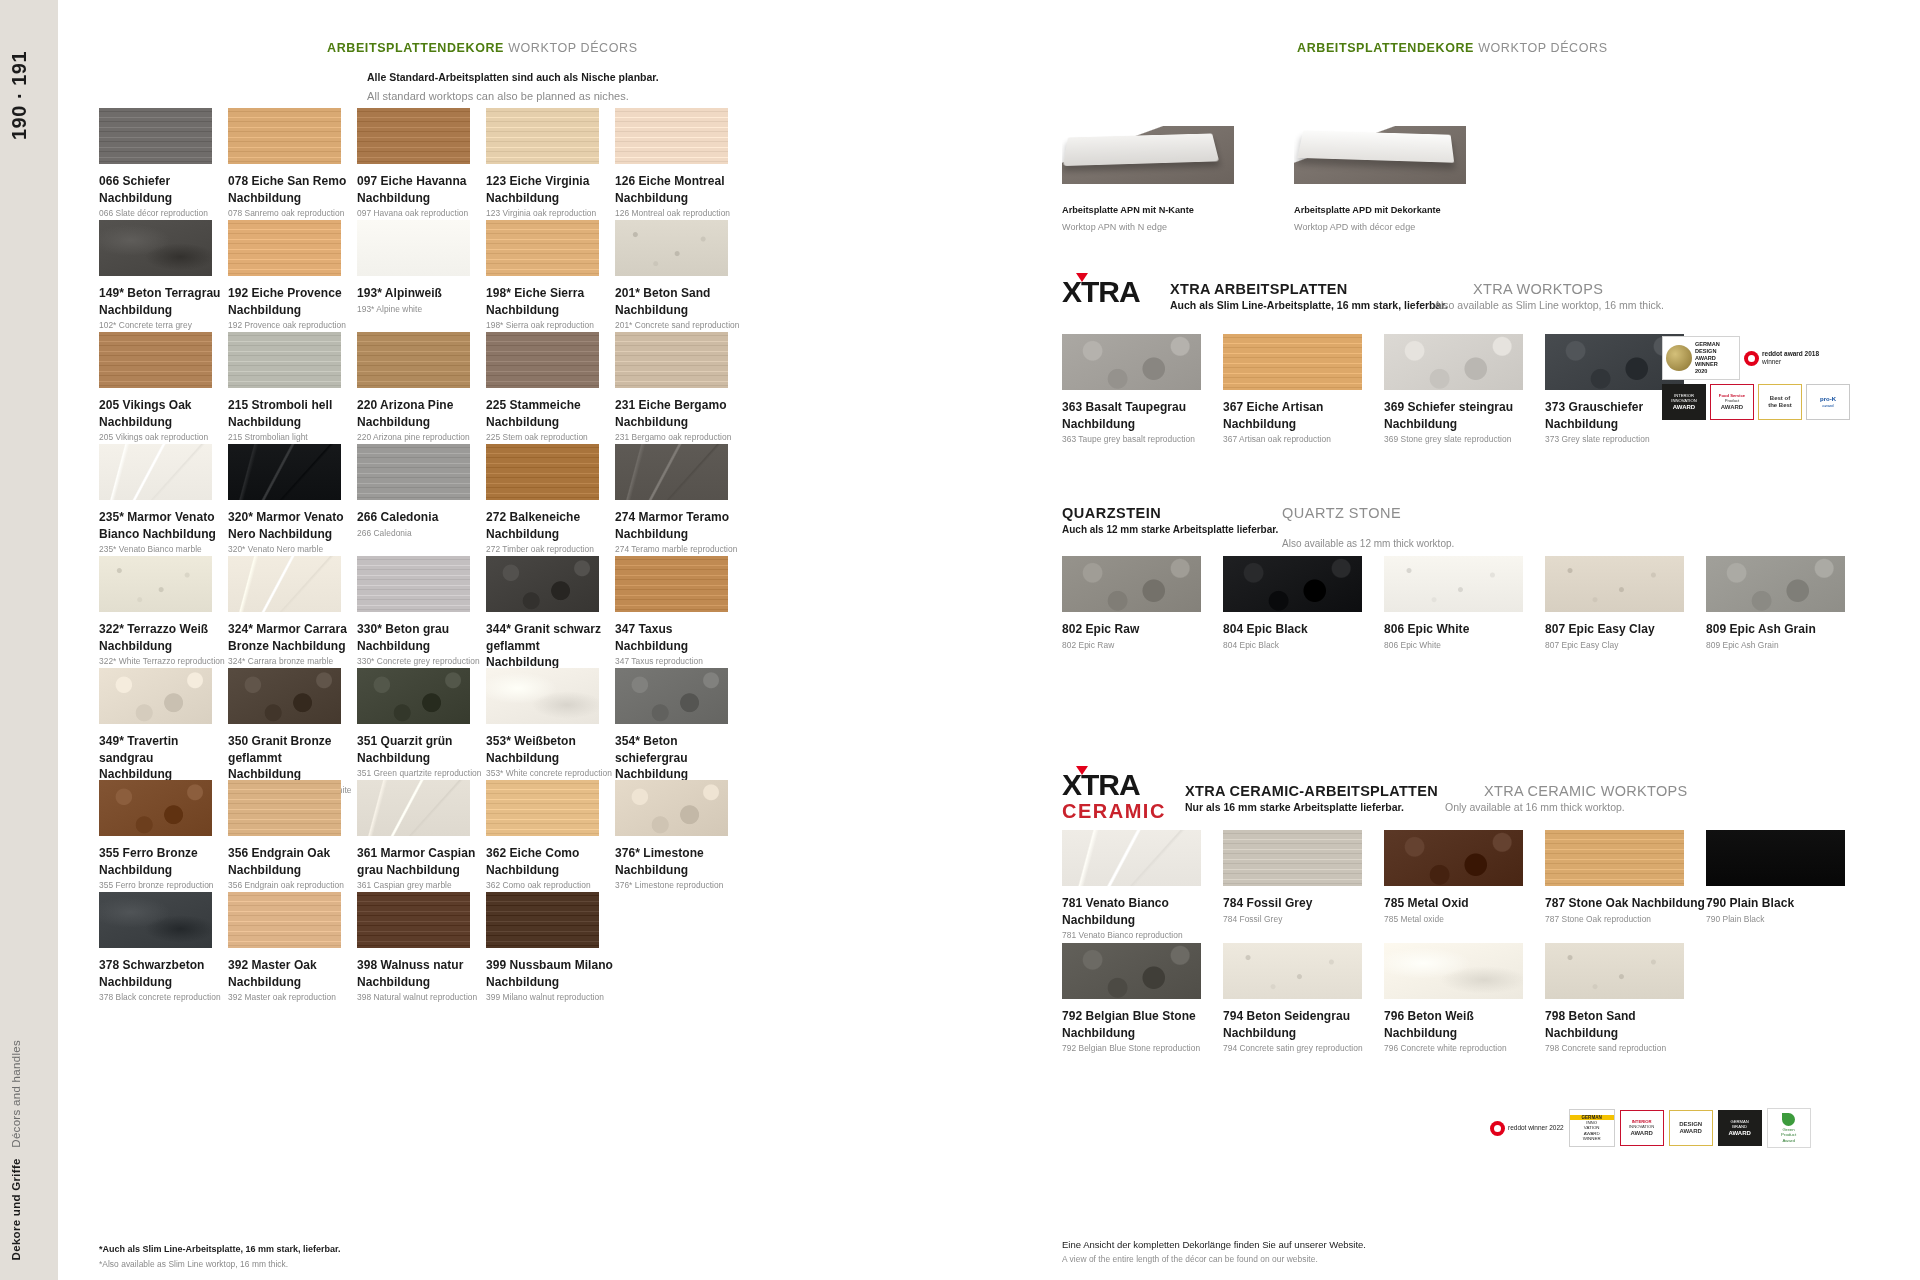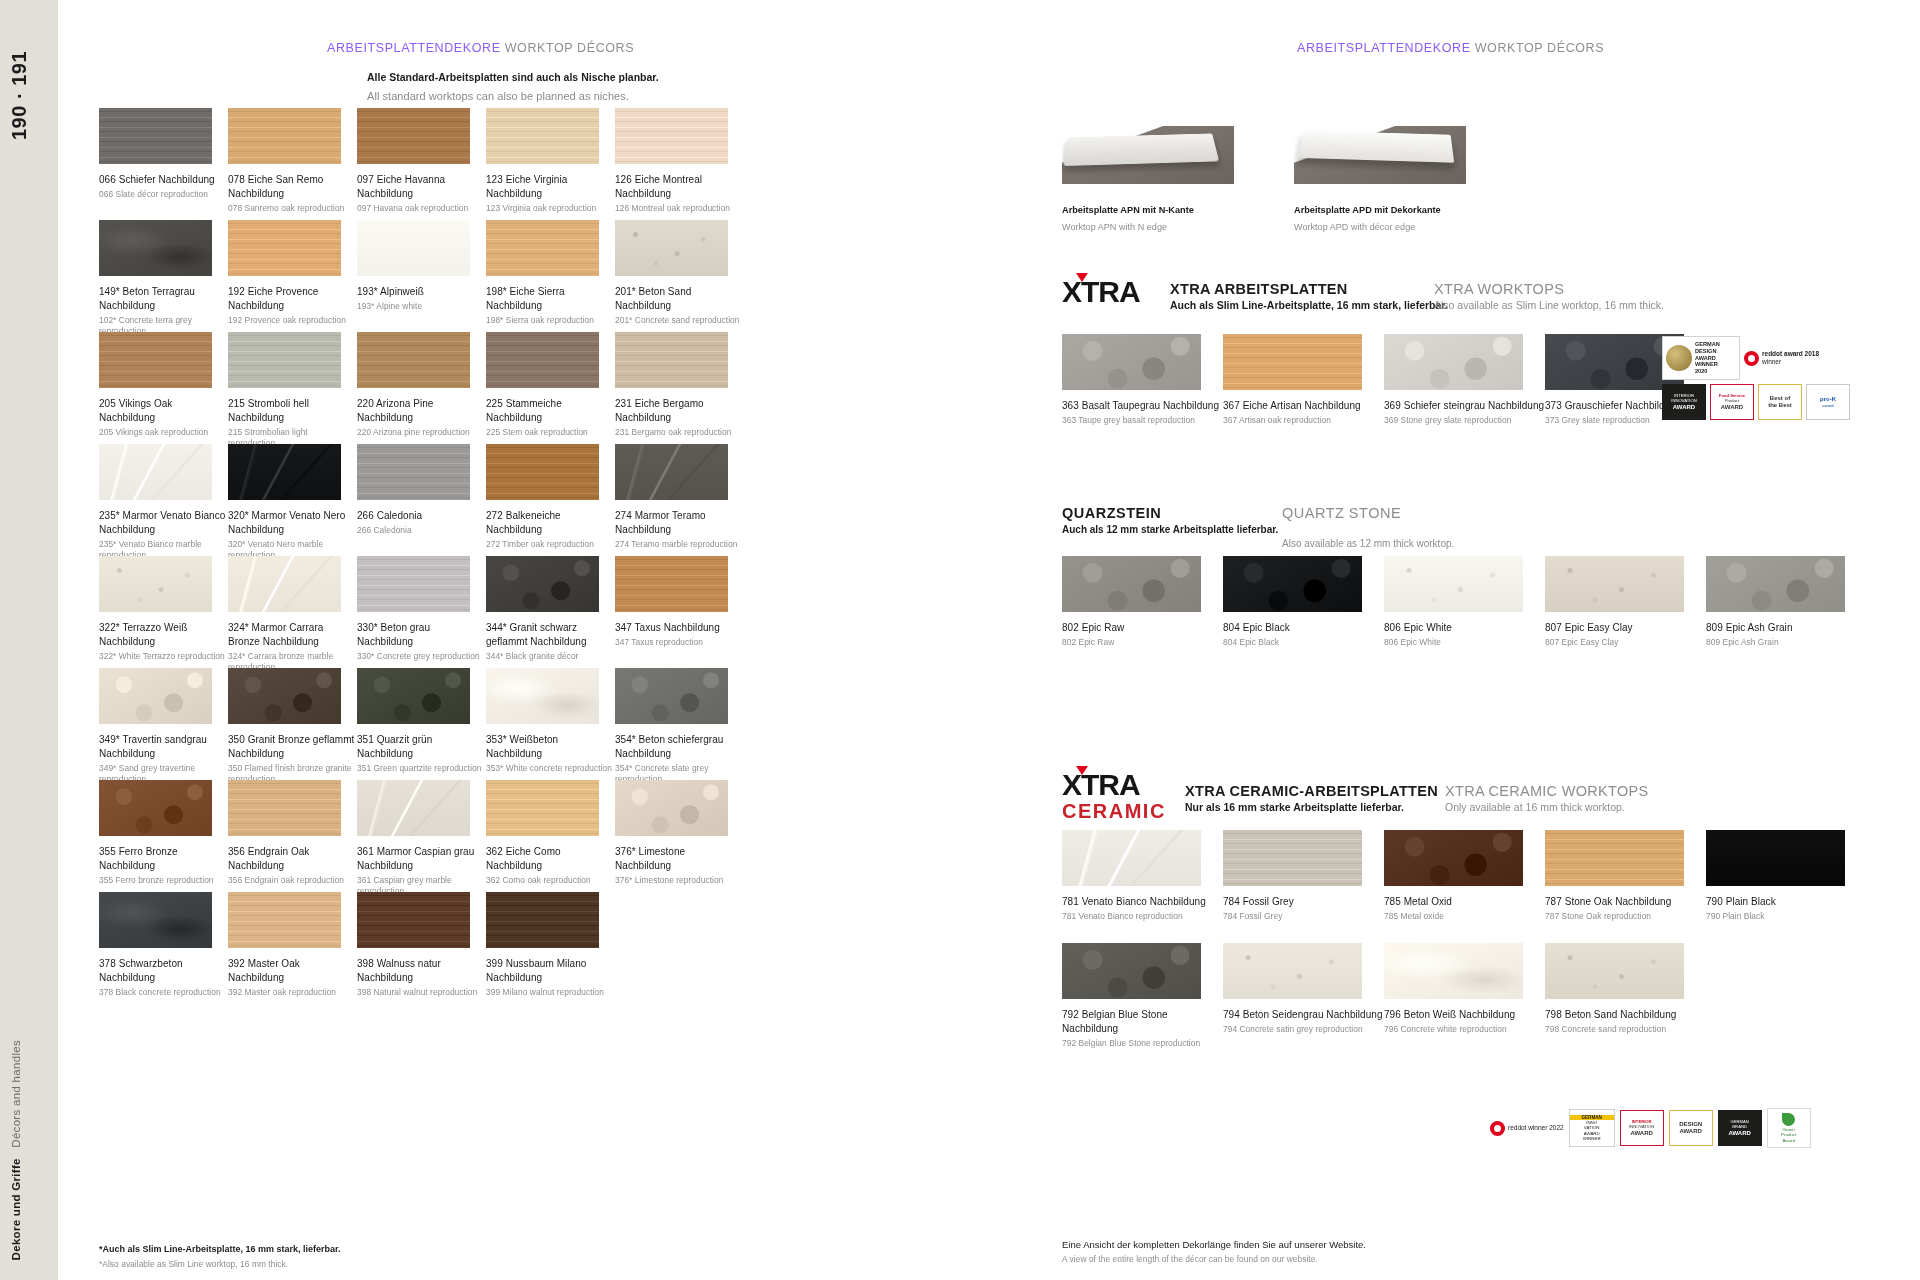--- a/index.html
+++ b/index.html
@@ -44,21 +44,21 @@
   .spine-label .b { font-weight: bold; }
   .spine-label .g { color: #6d6d6d; }
 
   
   .sect-head {
     position: absolute;
     font-size: 12.5px;
     letter-spacing: 0.6px;
     white-space: nowrap;
   }
-  .sect-head .bold { font-weight: normal; color: #8b5cf6; }
+  .sect-head .bold { font-weight: bold; color: #4d7c0f; }
   .sect-head .grey { color: #8e8e8e; font-weight: normal; }
 
   .subhead {
     position: absolute;
     white-space: nowrap;
     text-align: center;
   }
   .subhead .de { font-size: 10.5px; font-weight: bold; color: #1b1b1b; display:block; line-height: 1.5; }
   .subhead .en { font-size: 11px; color: #8a8a8a; display:block; line-height: 1.5; }
 
@@ -69,21 +69,21 @@
   }
   .cell { position: relative; }
   .sw {
     width: 113px; height: 56px;
     background-size: cover;
     background-position: center;
     margin-bottom: 9px;
   }
   .sw.wide { width: 139px; height: 56px; }
   .nm {
-    font-size: 10px; font-weight: normal; color: #1b1b1b;
+    font-size: 12px; font-weight: bold; color: #1b1b1b;
     line-height: 1.38; letter-spacing: 0.05px;
   }
   .en {
     font-size: 8.4px; color: #8d8d8d;
     line-height: 1.38; margin-top: 2px; letter-spacing: 0.05px;
   }
 
   .footnote {
     position: absolute;
     font-size: 9px; line-height: 1.5;
@@ -134,21 +134,21 @@
     border-top: 9px solid #e2001a;
   }
   .xtra-logo .ceramic {
     display:block; font-size: 20px; color: #c9222c; letter-spacing: 1.5px;
     font-weight: bold; margin-top: 1px;
   }
   .bt {
     position: absolute;
   }
   .bt .t1 { font-size: 14.5px; font-weight: bold; color: #1b1b1b; letter-spacing: 0.3px; white-space: nowrap; }
-  .bt .t1.g { color: #8d8d8d; font-weight: normal; }
+  .bt .t1.g { color: #8d8d8d; font-weight: normal; margin-left: 39px; }
   .bt .t2 { font-size: 10.5px; font-weight: bold; color: #1b1b1b; margin-top: 2px; white-space: nowrap; }
   .bt .t2.g { color: #8d8d8d; font-weight: normal; }
 
   .plainhead { position: absolute; }
   .plainhead .t1 { font-size: 14.5px; font-weight: bold; color: #1b1b1b; letter-spacing: 0.5px; white-space: nowrap;}
   .plainhead .t1.g { color: #8d8d8d; font-weight: normal; }
   .plainhead .t2 { font-size: 10px; font-weight: bold; color: #1b1b1b; margin-top: 3px; white-space: nowrap;}
   .plainhead .t2.g { color: #8d8d8d; font-weight: normal; margin-top: 17px; }
 
   

